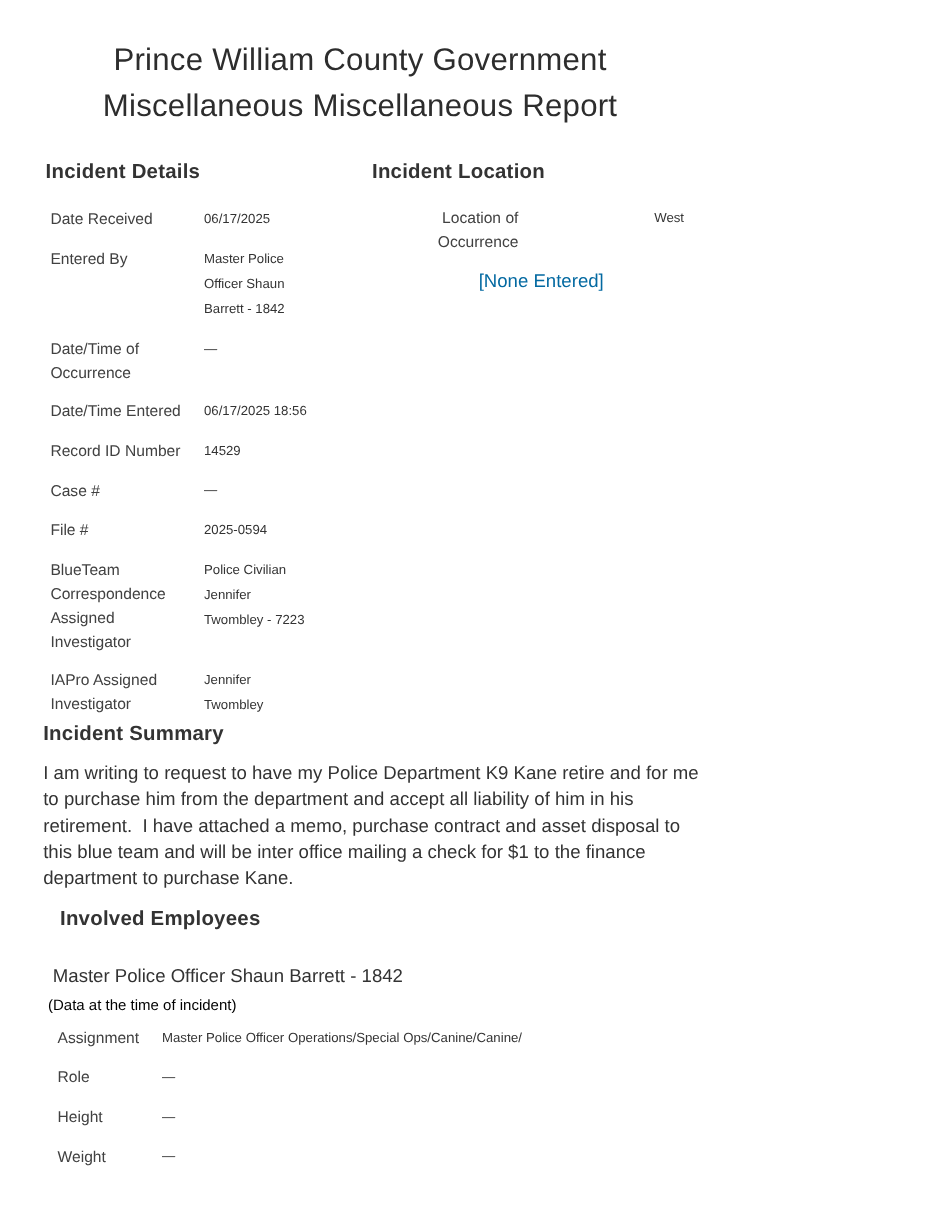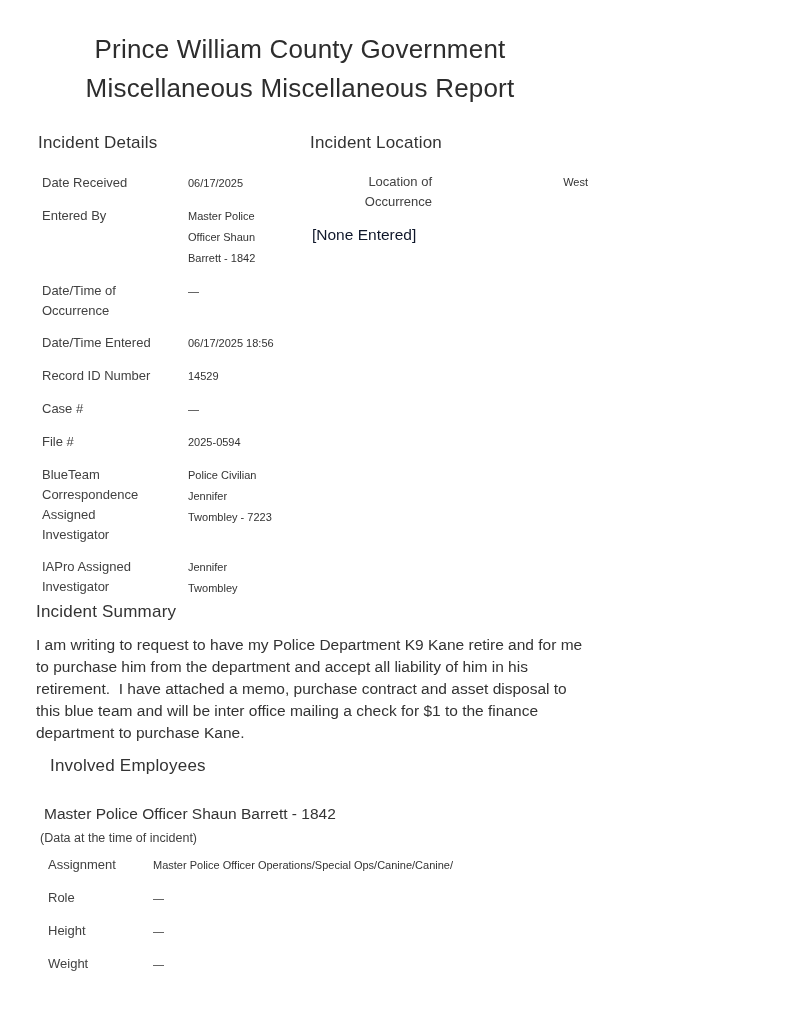--- a/index.html
+++ b/index.html
@@ -13,59 +13,59 @@
 
   
   .title-block {
     position: absolute; left: 38px; top: 30px; width: 524px;
     text-align: center; font-size: 26px; line-height: 39px;
     color: #2d2d2d; letter-spacing: 0.2px;
   }
 
   
   .sec-heading {
-    margin: 0; font-size: 17px; font-weight: 400;
+    margin: 0; font-size: 17px; font-weight: 700;
     line-height: 20px; color: #333333; letter-spacing: 0.2px;
   }
 
   
-  .frow { display: grid; margin-bottom: 12px; padding-left: 4px; gap: 18px; }
+  .frow { display: grid; margin-bottom: 12px; padding-left: 4px; }
   .frow .lbl {
     font-size: 13px; line-height: 20px; color: #414141;
     white-space: pre-line; padding-right: 8px;
   }
   .frow .val {
     font-size: 11px; line-height: 21px; color: #333333;
     white-space: pre-line;
   }
 
   
   .details-col { position: absolute; left: 38px; top: 133px; width: 285px; }
   .details-col .sec-heading { margin-bottom: 20px; }
   .details-col .frow { grid-template-columns: 128px 120px; }
 
   
   .location-col { position: absolute; left: 310px; top: 133px; width: 280px; }
   .location-col .sec-heading { margin-bottom: 19px; }
   .location-col .frow { grid-template-columns: 126px 130px; text-align: right; }
-  .none-entered { font-size: 15.5px; line-height: 21px; color: #0f172a; margin-top: 9px; padding-left: 2px; }
+  .none-entered { font-size: 15.5px; line-height: 21px; color: #0369a1; margin-top: 9px; padding-left: 2px; text-align: center; }
 
   
   .summary-sec { position: absolute; left: 36px; top: 602px; width: 552px; }
   .summary-sec .sec-heading { margin-bottom: 12px; }
   .summary-sec p {
     margin: 0; font-size: 15.5px; line-height: 22px;
     color: #333333; white-space: pre-line;
   }
 
   
   .employees-sec { position: absolute; left: 38px; top: 755px; width: 710px; }
   .employees-sec .sec-heading { line-height: 22px; margin-bottom: 26px; margin-left: 12px; }
   .emp-name { font-size: 15.5px; line-height: 22px; color: #333333; padding-left: 6px; }
-  .emp-note { font-size: 12.5px; line-height: 17px; color: #404040; padding-left: 2px; margin-top: 5px; }
+  .emp-note { font-size: 12.5px; line-height: 17px; color: #000000; padding-left: 2px; margin-top: 5px; }
   .emp-fields { margin-top: 8px; }
   .emp-fields .frow { grid-template-columns: 87px 570px; padding-left: 10px; }
 </style>
 </head>
 <body>
 
 <div class="page">
 
   <header class="title-block">
     <div>Prince William County Government</div>

